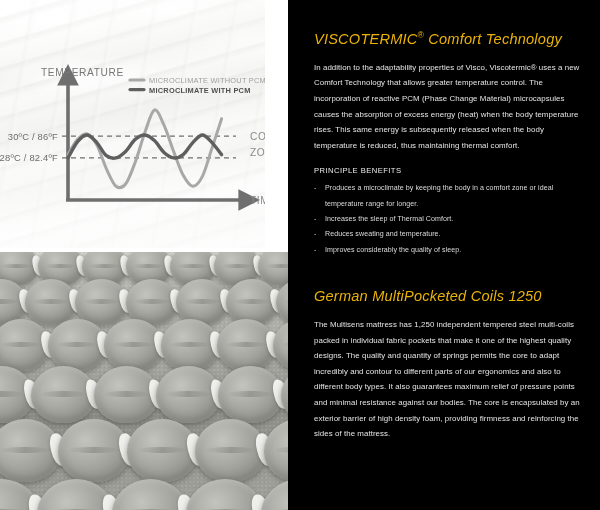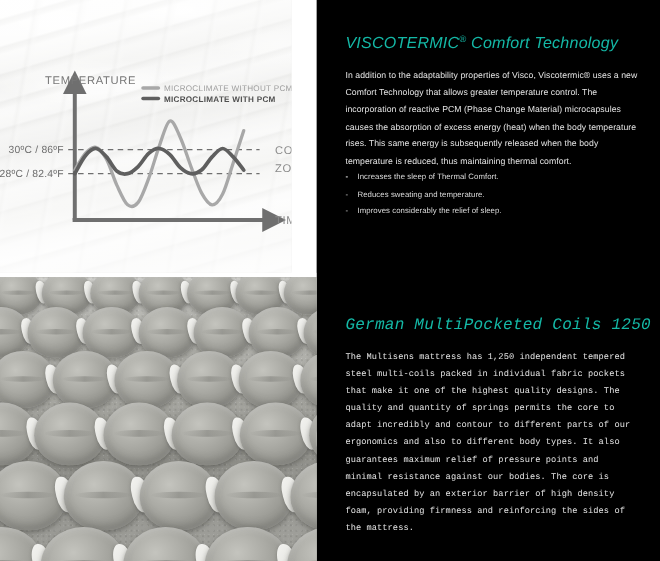--- a/index.html
+++ b/index.html
@@ -57,24 +57,24 @@
     background-image:radial-gradient(rgba(255,255,255,.5) .6px, rgba(0,0,0,0) .8px),
       radial-gradient(rgba(90,90,86,.35) .6px, rgba(0,0,0,0) .8px);
     background-size:4px 4px,5px 5px;background-position:0 0,2px 3px;}
   .coils-shade{position:absolute;inset:0;
     background:linear-gradient(180deg,rgba(255,255,255,.22),rgba(0,0,0,.06) 45%,rgba(0,0,0,.16));}
 
   
   .right-col{position:absolute;left:288px;top:0;width:312px;height:510px;background:#000;}
   .section{position:absolute;left:26px;width:266px;}
   .sec-viscotermic{top:30px;}
-  .sec-coils{top:288px;font-family:Liberation Mono, monospace;}
+  .sec-coils{top:288px;}
 
   h2.heading{margin:0 0 13px 0;font-style:italic;font-weight:400;font-size:14.6px;
-    color:#14b8a6;letter-spacing:.2px;white-space:nowrap;}
+    color:#eab308;letter-spacing:.2px;white-space:nowrap;}
   h2.heading sup{font-size:8.5px;vertical-align:super;}
   .body-text{margin:0;font-size:7.9px;line-height:15.6px;color:#e4e4e4;
     letter-spacing:.06px;text-align:left;}
   .benefits-title{margin:13px 0 6px 0;font-size:7.6px;color:#ededed;letter-spacing:.45px;}
   ul.benefits{list-style:none;margin:0;padding:0;}
   ul.benefits li{position:relative;padding-left:11px;font-size:7.1px;line-height:15.3px;
     color:#dcdcdc;letter-spacing:.05px;}
   ul.benefits li .dash{position:absolute;left:0;top:0;color:#cfcfcf;}
 
   .gap-line{position:absolute;left:0;top:248px;width:288px;height:4px;background:#ffffff;}
@@ -201,26 +201,27 @@
   </div>
 
   <div class="right-col">
 
     <div class="section sec-viscotermic">
       <h2 class="heading">
         <span>VISCOTERMIC</span><sup>®</sup><span> Comfort Technology</span>
       </h2>
       <p class="body-text">In addition to the adaptability properties of Visco, Viscotermic® uses a new Comfort Technology that allows greater temperature control. The incorporation of reactive PCM (Phase Change Material) microcapsules causes the absorption of excess energy (heat) when the body temperature rises. This same energy is subsequently released when the body temperature is reduced, thus maintaining thermal comfort.</p>
 
+      <div class="benefits-title">PRINCIPLE BENEFITS</div>
 
       <ul class="benefits" id="benefits-list">
-          <li><span class="dash">-</span></li>
+          <li><span class="dash">-</span><span>Produces a microclimate by keeping the body in a comfort zone or ideal temperature range for longer.</span></li>
           <li><span class="dash">-</span><span>Increases the sleep of Thermal Comfort.</span></li>
           <li><span class="dash">-</span><span>Reduces sweating and temperature.</span></li>
-          <li><span class="dash">-</span><span>Improves considerably the relief of sleep.</span></li>
+          <li><span class="dash">-</span><span>Improves considerably the quality of sleep.</span></li>
         </ul>
     </div>
 
     <div class="section sec-coils">
       <h2 class="heading">German MultiPocketed Coils 1250</h2>
       <p class="body-text">The Multisens mattress has 1,250 independent tempered steel multi-coils packed in individual fabric pockets that make it one of the highest quality designs. The quality and quantity of springs permits the core to adapt incredibly and contour to different parts of our ergonomics and also to different body types.  It also guarantees maximum relief of pressure points and minimal resistance against our bodies.  The core is encapsulated by an exterior barrier of high density foam, providing firmness and reinforcing the sides of the mattress.</p>
     </div>
 
   </div>
 </div>

